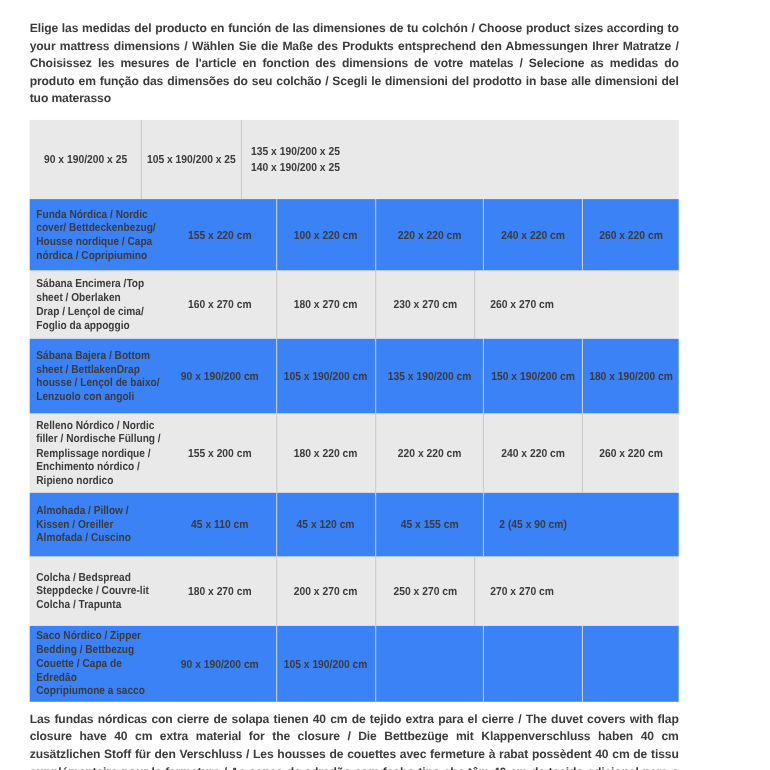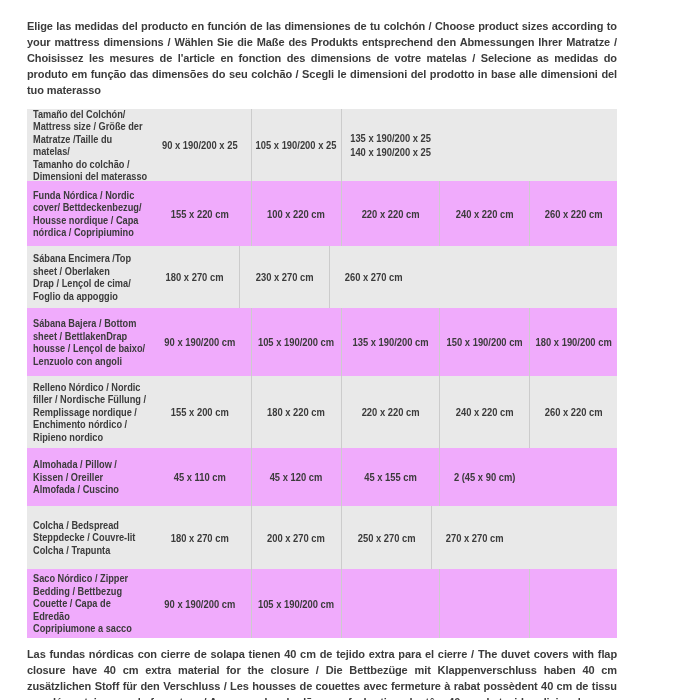--- a/index.html
+++ b/index.html
@@ -4,21 +4,21 @@
 <style>
   html,body{margin:0;padding:0;background:#ffffff;}
   body{width:700px;height:700px;overflow:hidden;
        font-family:"Liberation Sans",sans-serif;color:#3b3b3b;}
   .page{box-sizing:border-box;width:644px;height:700px;padding:18px 27px 0 27px;}
 
   .intro{margin:0;font-size:11px;font-weight:bold;line-height:16px;
          text-align:justify;letter-spacing:-0.1px;color:#3b3b3b;}
 
   .table{margin-top:11px;}
-  .row{display:flex;background:#f0abfc;}
+  .row{display:flex;background:#3b82f6;}
   .row.alt{background:#e9e9e9;}
   .cell{box-sizing:border-box;display:flex;align-items:center;overflow:visible;}
   .cell.label{width:20.7%;padding-left:6px;padding-right:1px;
               font-size:10.5px;line-height:12.5px;font-weight:bold;}
   .cell.val{justify-content:center;font-size:10.5px;line-height:14px;font-weight:bold;}
   .cell.val + .cell.val{border-left:1px solid #cccccc;}
   .c1{width:17.2%}.c2{width:15.3%}.c3{width:16.7%}.c4{width:15.2%}.c5{width:14.9%}
   .r1{height:72px}.r2{height:65px}.r3{height:62px}.r4{height:68px}
   .r5{height:72px}.r6{height:58px}.r7{height:63px}.r8{height:69px}
 
@@ -33,27 +33,20 @@
 </head>
 <body>
 
 <div class="page">
 
   <p class="intro">Elige las medidas del producto en función de las dimensiones de tu colchón / Choose product sizes according to your mattress dimensions / Wählen Sie die Maße des Produkts entsprechend den Abmessungen Ihrer Matratze / Choisissez les mesures de l'article en fonction des dimensions de votre matelas / Selecione as medidas do produto em função das dimensões do seu colchão / Scegli le dimensioni del prodotto in base alle dimensioni del tuo materasso</p>
 
   <div class="table">
 
     <div class="row alt r1">
-      <div class="cell label">
-          <span class="txt">Tamaño del Colchón/
-Mattress size / Größe der
-Matratze /Taille du matelas/
-Tamanho do colchão /
-Dimensioni del materasso</span>
-        </div>
       <div class="cell val c1">
           <span class="txt">90 x 190/200 x 25</span>
         </div>
       <div class="cell val c2">
           <span class="txt">105 x 190/200 x 25</span>
         </div>
       <div class="cell val c3">
           <span class="txt">135 x 190/200 x 25
 140 x 190/200 x 25</span>
         </div>
@@ -82,20 +75,23 @@
           <span class="txt">260 x 220 cm</span>
         </div>
     </div>
 
     <div class="row alt r3">
       <div class="cell label">
           <span class="txt">Sábana Encimera /Top
 sheet / Oberlaken
 Drap / Lençol de cima/
 Foglio da appoggio</span>
+        </div>
+      <div class="cell val c1">
+          <span class="txt">160 x 270 cm</span>
         </div>
       <div class="cell val c2">
           <span class="txt">180 x 270 cm</span>
         </div>
       <div class="cell val c4">
           <span class="txt">230 x 270 cm</span>
         </div>
       <div class="cell val c5">
           <span class="txt">260 x 270 cm</span>
         </div>

